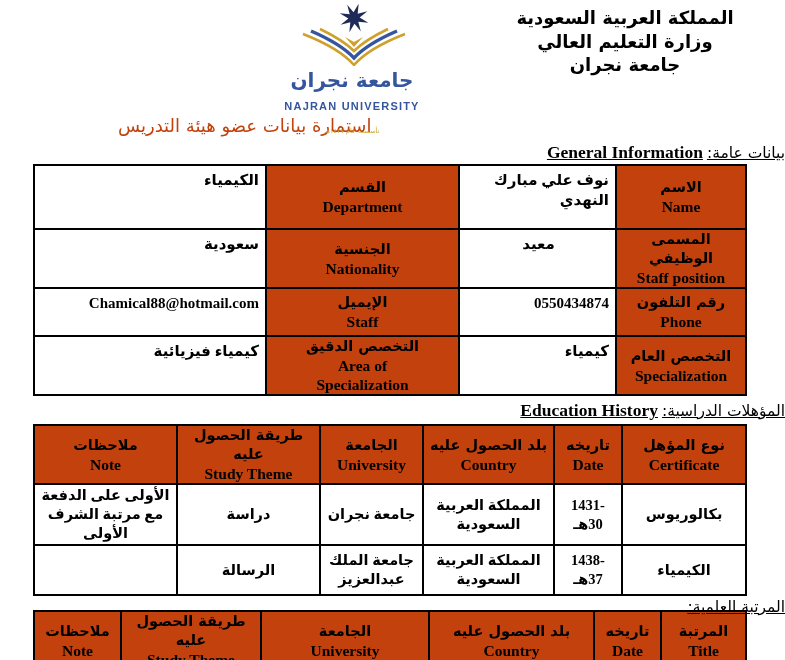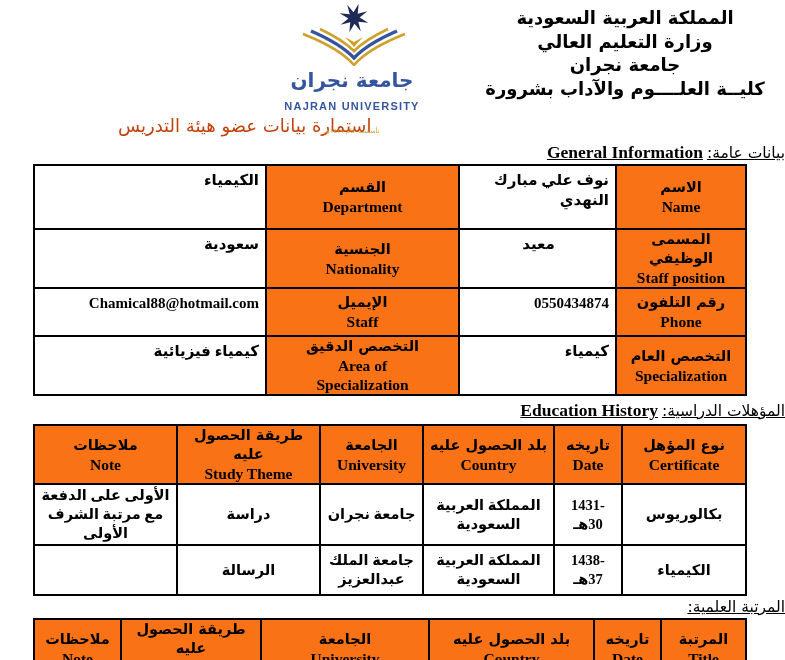--- a/index.html
+++ b/index.html
@@ -19,31 +19,31 @@
               line-height:12px; margin-top:9px; font-family:"Liberation Sans", sans-serif; }
   .logo-sub { color:#c9a22b; font-size:6.5px; line-height:8px; margin-top:15px;
               font-family:"DejaVu Sans", sans-serif; }
 
   
   .form-title { margin-top:2px; padding-left:118px; height:30px; line-height:28px;
                 font-size:18px; color:#c2410c; font-family:"DejaVu Sans", sans-serif; }
   .sect { direction:rtl; text-align:right; height:22px; line-height:21px; }
   .sect-1 { padding-left:127px; }
   .sect-2 { margin-top:2px; height:26px; line-height:25px; padding-left:113px; }
-  .sect-3 { height:22px; line-height:21px; padding-left:113px; }
+  .sect-3 { height:14px; line-height:21px; padding-left:113px; }
   .sect-ar { font-family:"DejaVu Sans", sans-serif; font-size:15.5px;
              text-decoration:underline; }
   .sect-en { font-family:"Liberation Serif", serif; font-weight:bold; font-size:17.5px;
              text-decoration:underline; }
 
   
   table { border-collapse:collapse; table-layout:fixed; direction:rtl;
           margin-left:33px; width:712px; }
   td { border:2px solid #000; overflow:hidden; }
-  .hd { background:#f97316; text-align:center; vertical-align:middle; font-weight:bold; }
+  .hd { background:#c2410c; text-align:center; vertical-align:middle; font-weight:bold; }
   .hd .ar { font-family:"DejaVu Sans", sans-serif; font-size:14.5px; line-height:19px; }
   .hd .en { font-family:"Liberation Serif", serif; font-size:15.5px; line-height:19px; }
   .hd .en.narrow { max-width:108px; margin:0 auto; }
   .val { text-align:right; vertical-align:top; padding:4px 6px 2px 8px; font-weight:bold;
          font-size:15px; line-height:20px;
          font-family:"Liberation Serif","DejaVu Sans", serif; }
   .val.c { text-align:center; }
   .cell { text-align:center; vertical-align:middle; padding:1px 4px; font-weight:bold;
           font-size:14.5px; line-height:19px;
           font-family:"Liberation Serif","DejaVu Sans", serif; }
@@ -56,21 +56,20 @@
 </head>
 <body>
 
 <div class="page">
 
   <div class="header-zone">
     <div class="gov" dir="rtl">
       <div>المملكة العربية السعودية</div>
       <div>وزارة التعليم العالي</div>
       <div>جامعة نجران</div>
-      <div>كليــة العلــــوم والآداب بشرورة</div>
     </div>
 
     <div class="logo">
       <svg width="142" height="64" viewBox="0 0 142 64">
         <g transform="translate(73,16) rotate(18)">
           <polygon fill="#1e2a57" points="15,0 5.2,2.2 10.6,10.6 2.2,5.2 0,15 -2.2,5.2 -10.6,10.6 -5.2,2.2 -15,0 -5.2,-2.2 -10.6,-10.6 -2.2,-5.2 0,-15 2.2,-5.2 10.6,-10.6 5.2,-2.2"></polygon>
         </g>
         <g>
           <path d="M22 32 Q 58 46 73 63 Q 88 46 124 32" stroke="#cfa12b" stroke-width="2.6" fill="none"></path>
           <path d="M30 29 Q 60 42 73 56 Q 86 42 116 29" stroke="#35569e" stroke-width="3.4" fill="none"></path>

